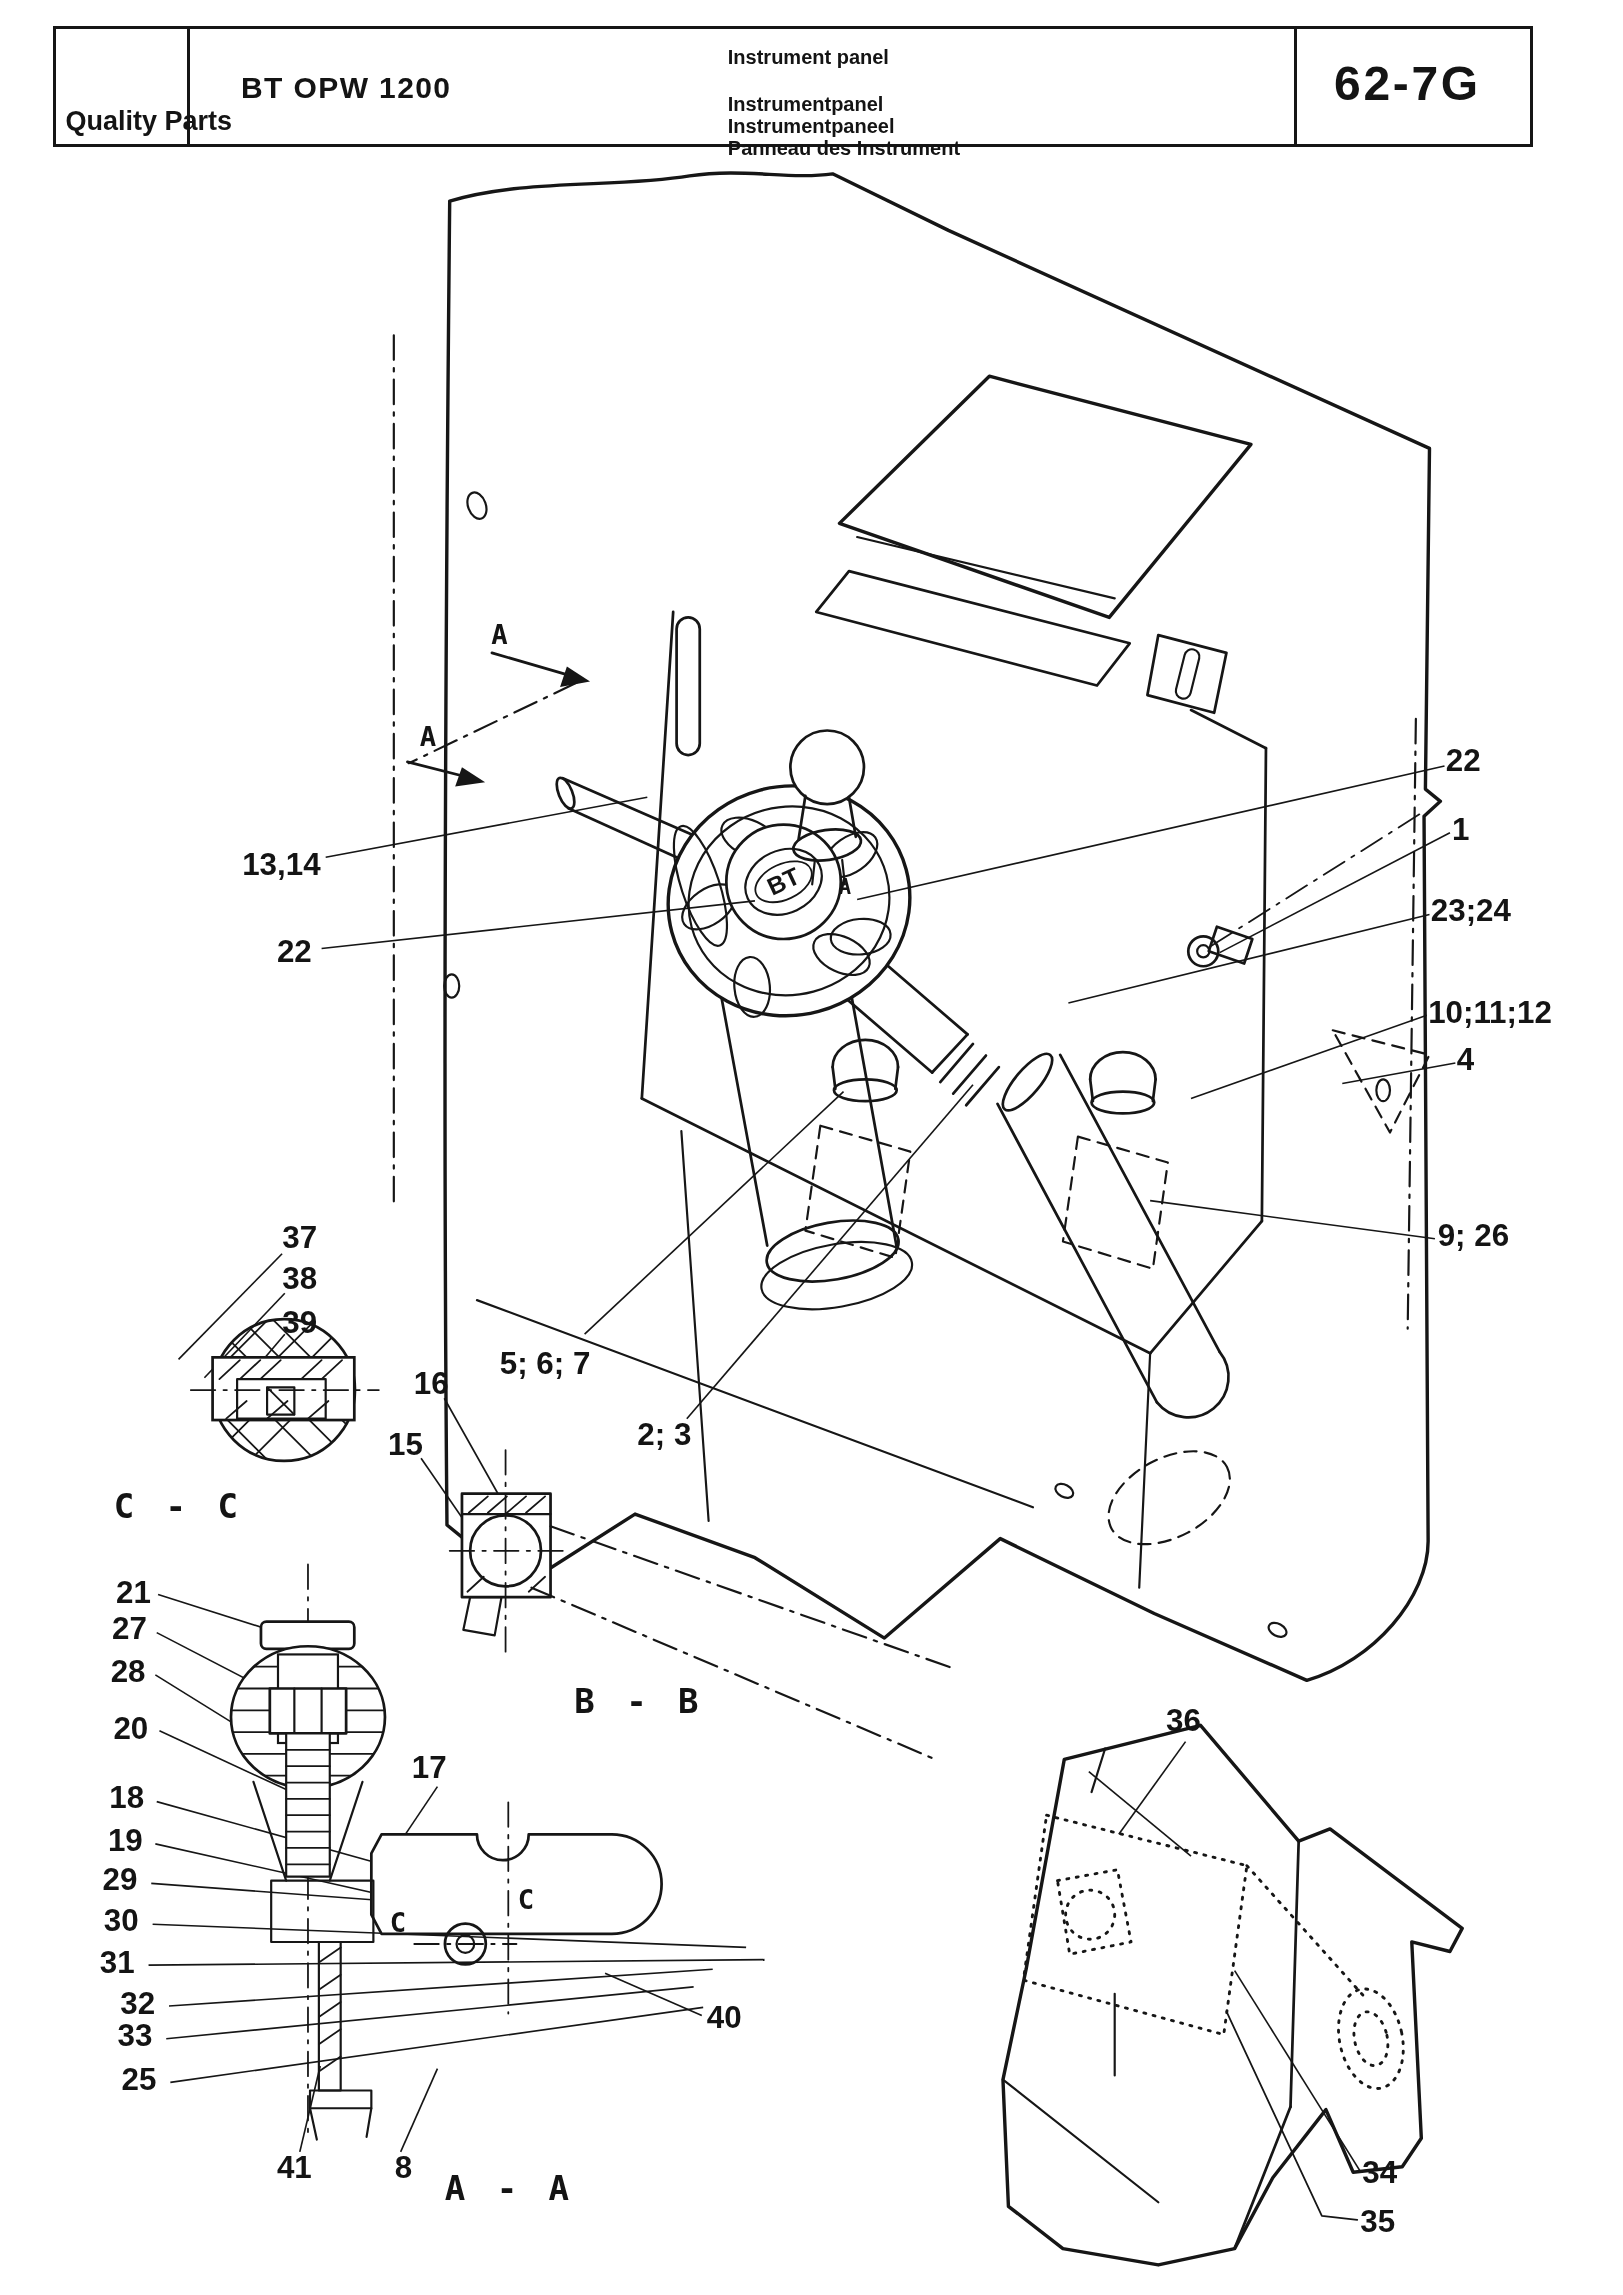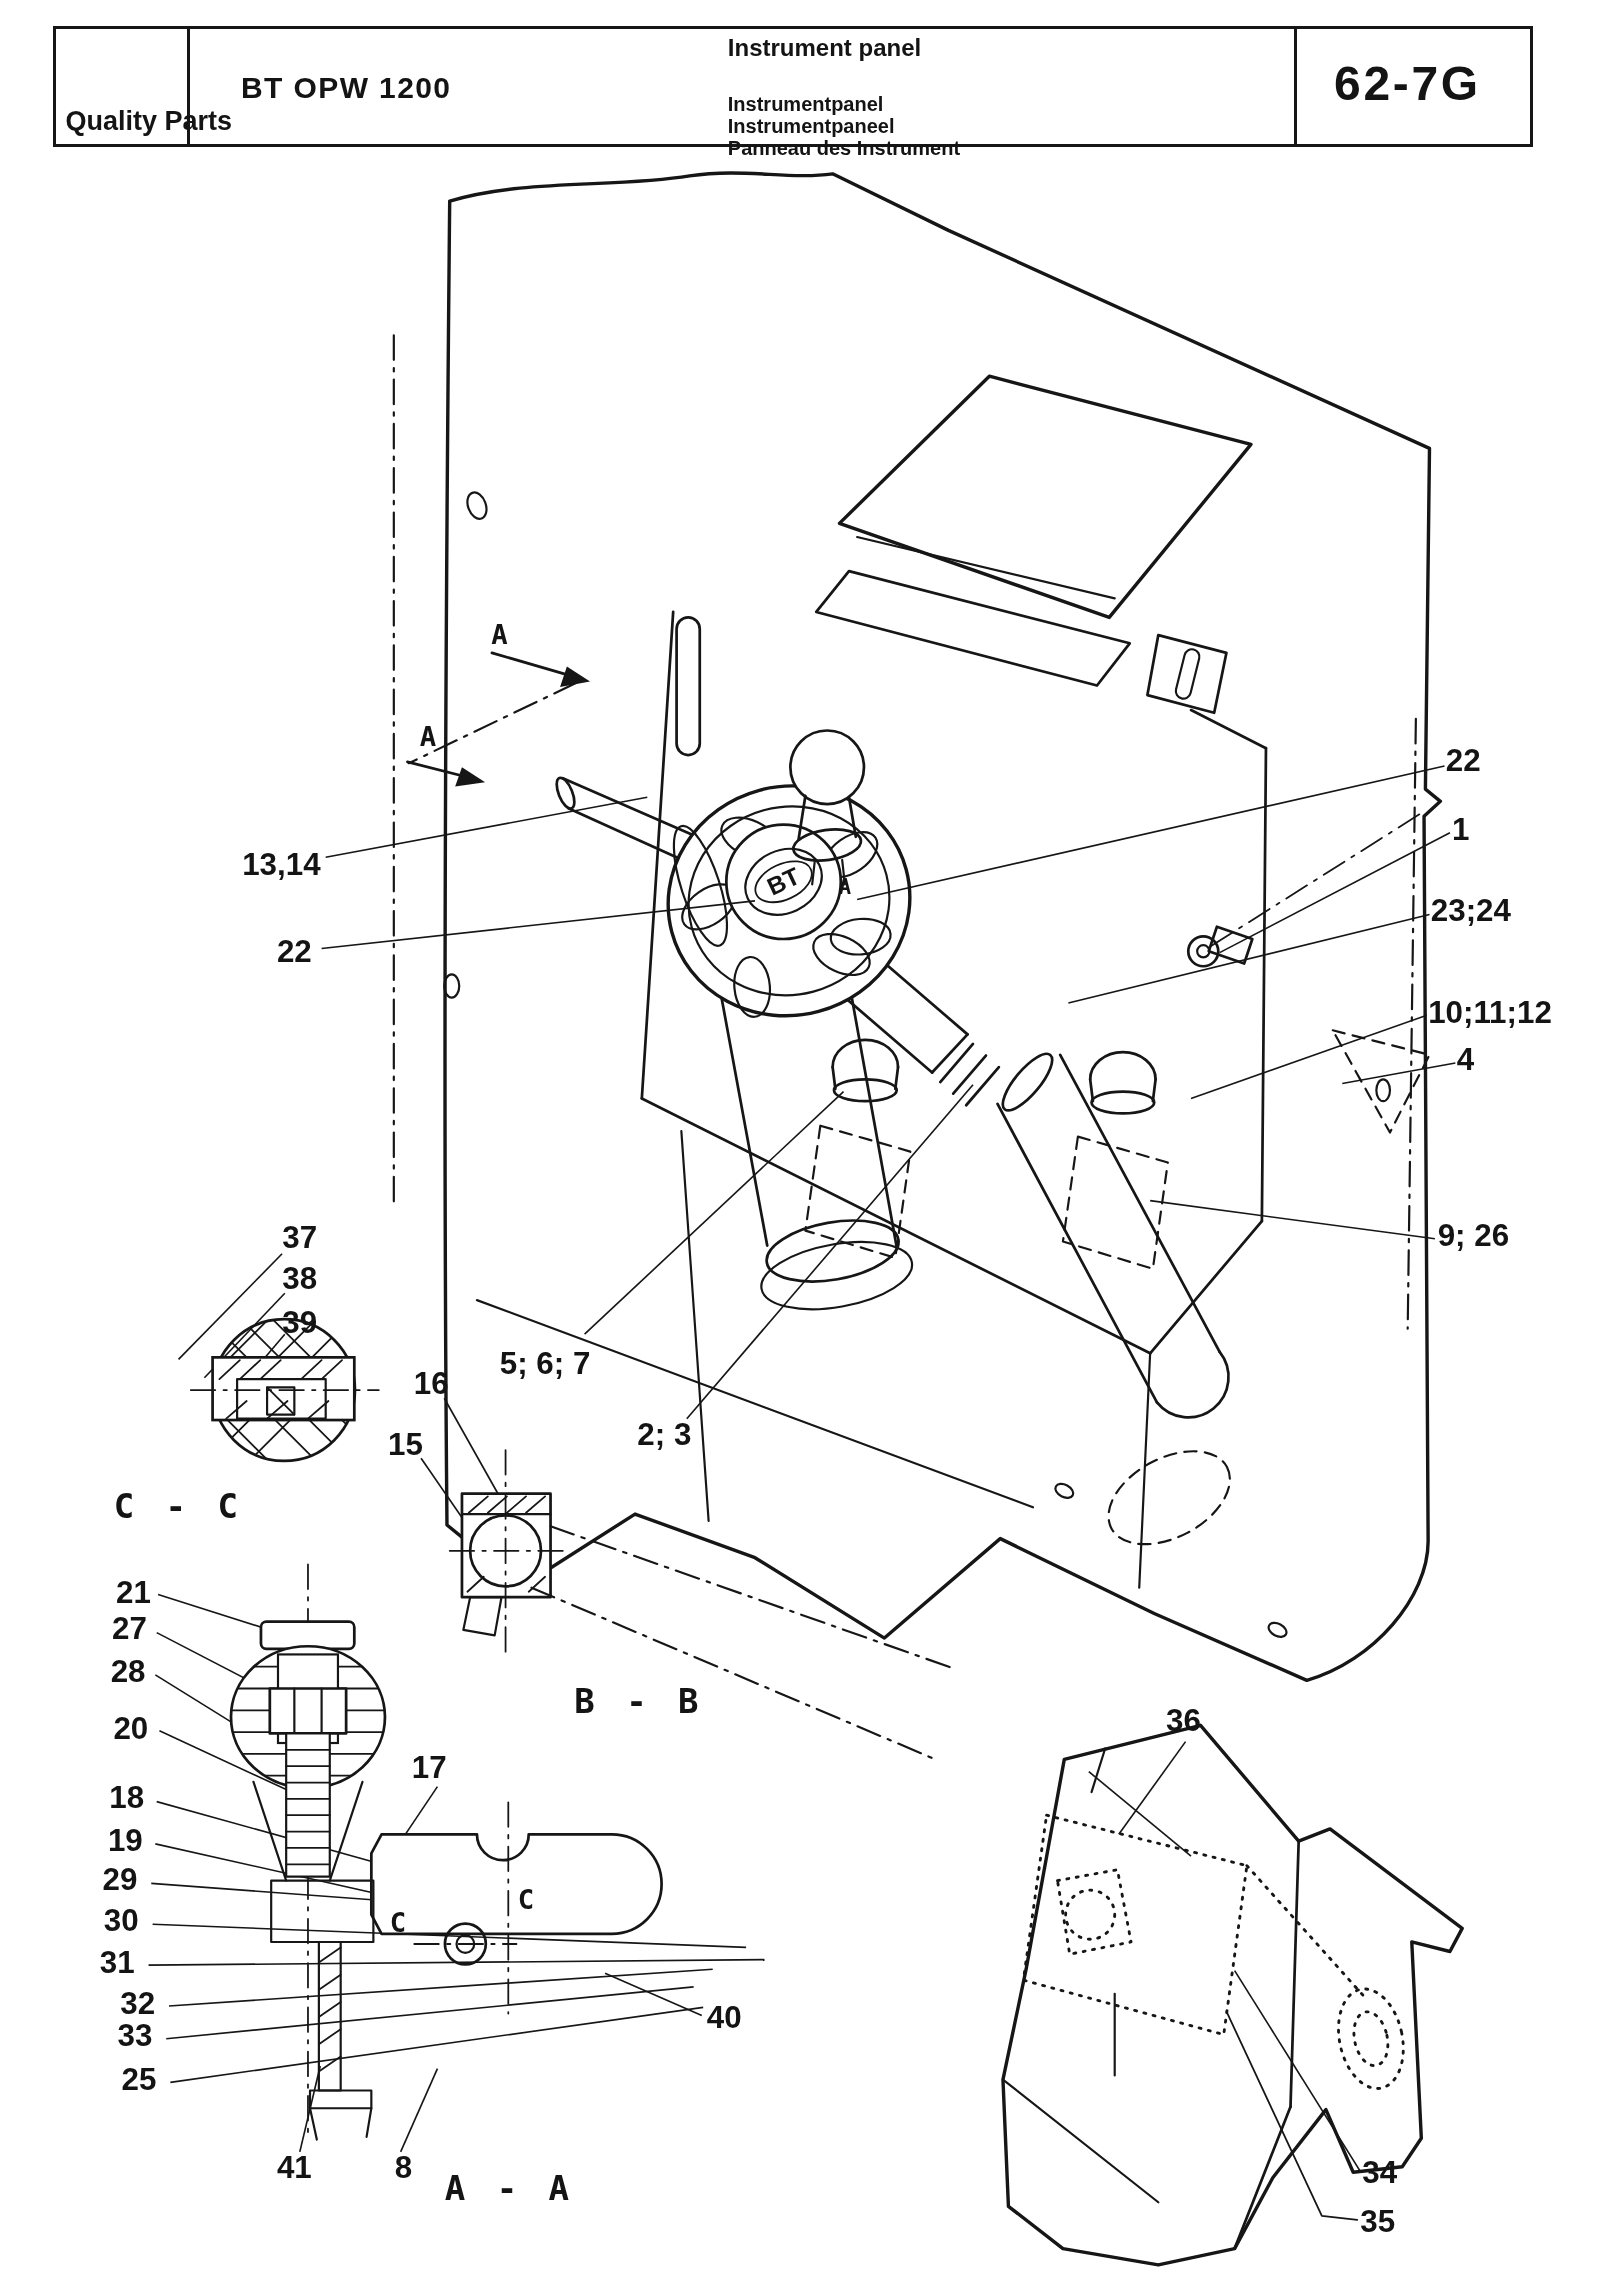--- a/index.html
+++ b/index.html
@@ -7,21 +7,21 @@
         font-family:"Liberation Sans",sans-serif;color:#141414;}
   
   .hdr{position:absolute;left:53px;top:26px;width:1474px;height:115px;border:3.4px solid #161616;display:flex;}
   .hdr .cell{position:relative;height:100%;box-sizing:border-box;}
   .cell-logo{width:131px;padding-left:8px;}
   .cell-model{width:534px;border-left:3.4px solid #161616;}
   .cell-title{width:573px;}
   .cell-code{width:234px;border-left:3.4px solid #161616;}
   .logo-text{position:absolute;left:9.5px;bottom:6.8px;font-size:27px;font-weight:bold;letter-spacing:0px;white-space:nowrap;}
   .model-text{position:absolute;left:27px;top:42px;font-size:30px;font-weight:bold;letter-spacing:1.4px;margin-left:24px;}
-  .title-main{position:absolute;left:6.8px;top:5px;font-size:24px;font-weight:bold;}
+  .title-main{position:absolute;left:6.8px;top:17px;font-size:20px;font-weight:bold;}
   .title-sub{position:absolute;left:6.8px;font-size:20px;font-weight:bold;line-height:22.5px;margin-top:26px;}
   .sub0{top:38px}.sub1{top:60px}.sub2{top:82px}
   .code-text{position:absolute;left:37px;top:27px;font-size:48px;font-weight:600;letter-spacing:2.7px;}
   
   .ln{stroke:#161616;fill:none;stroke-linecap:round;stroke-linejoin:round;}
   .w5{stroke-width:5}.w4{stroke-width:4}.w3{stroke-width:3.2}.w2{stroke-width:2.6}
   .fw{fill:#ffffff;}
   .dashdot{stroke-dasharray:36 12 5 12;}
   .dash{stroke-dasharray:18 12;}
   .dot{stroke-dasharray:3 11;stroke-width:4.2;}

